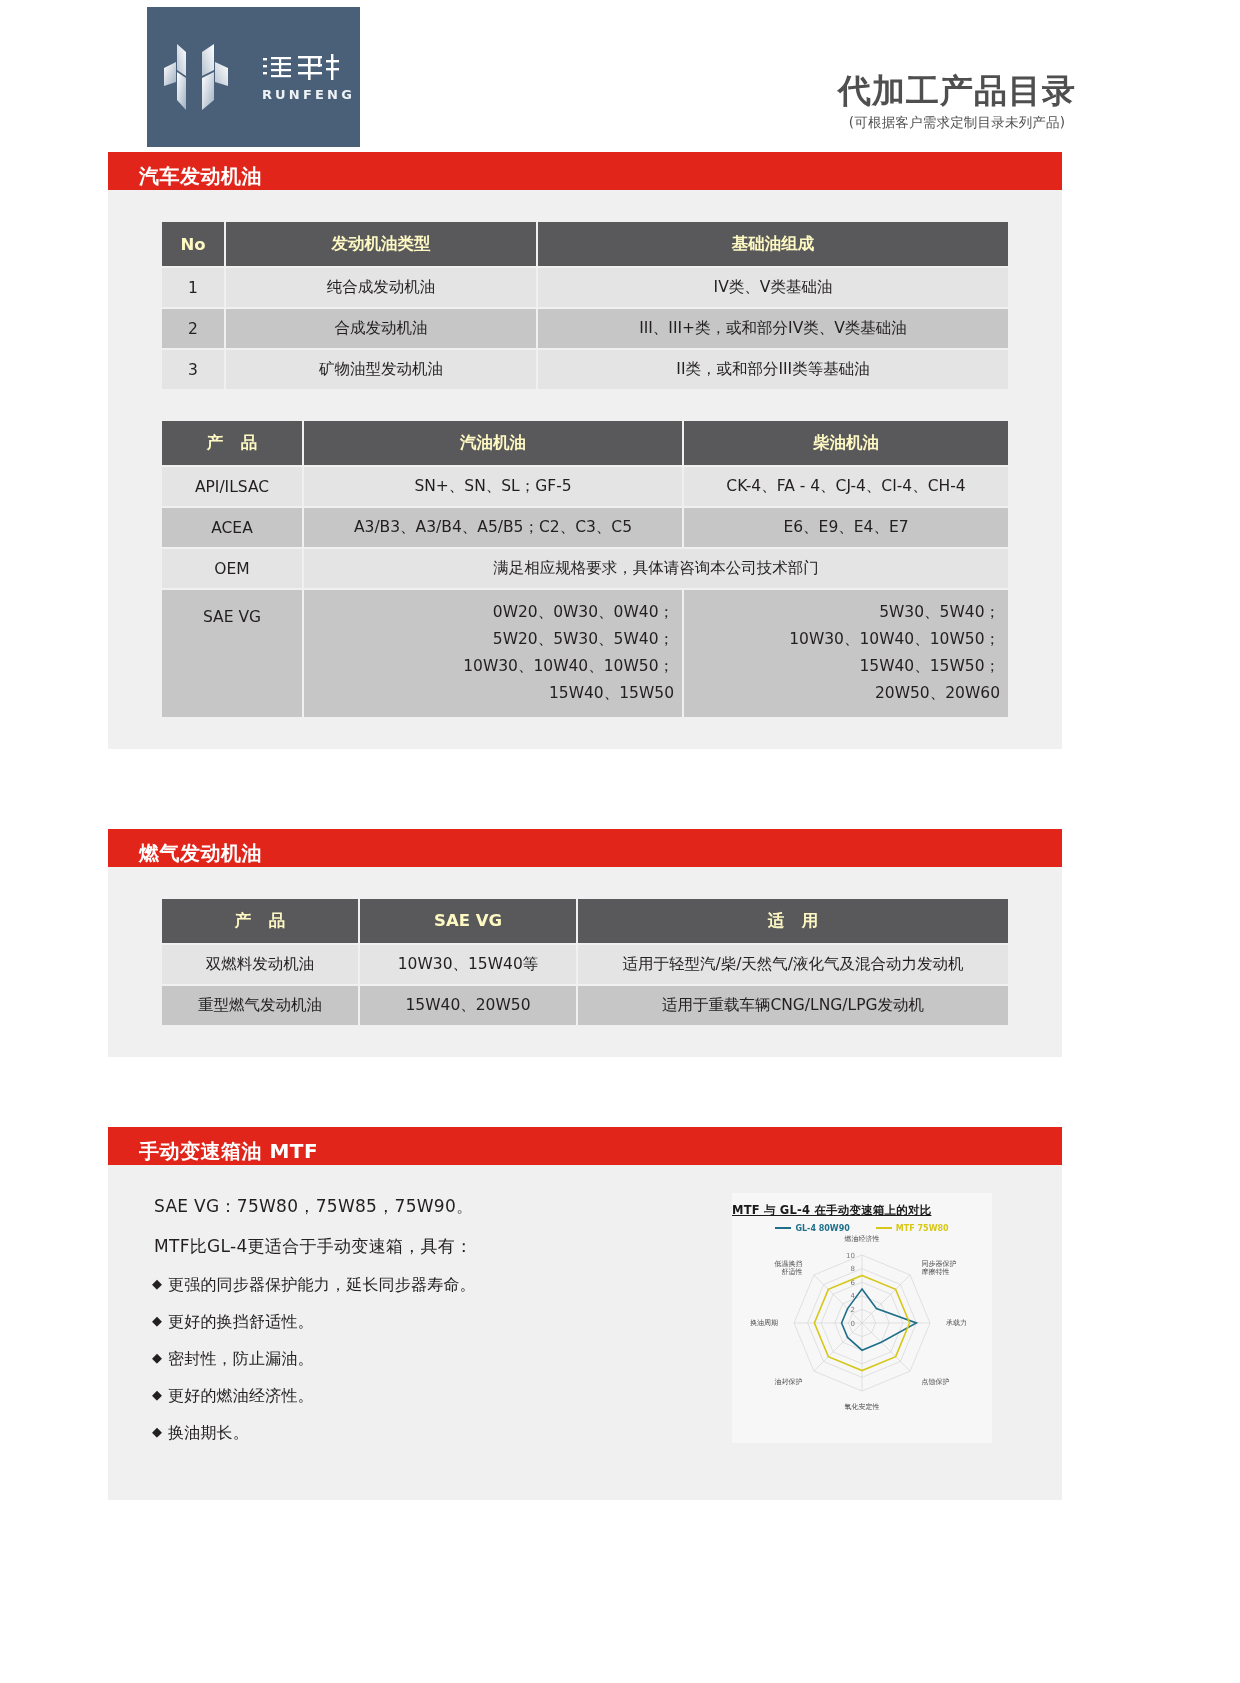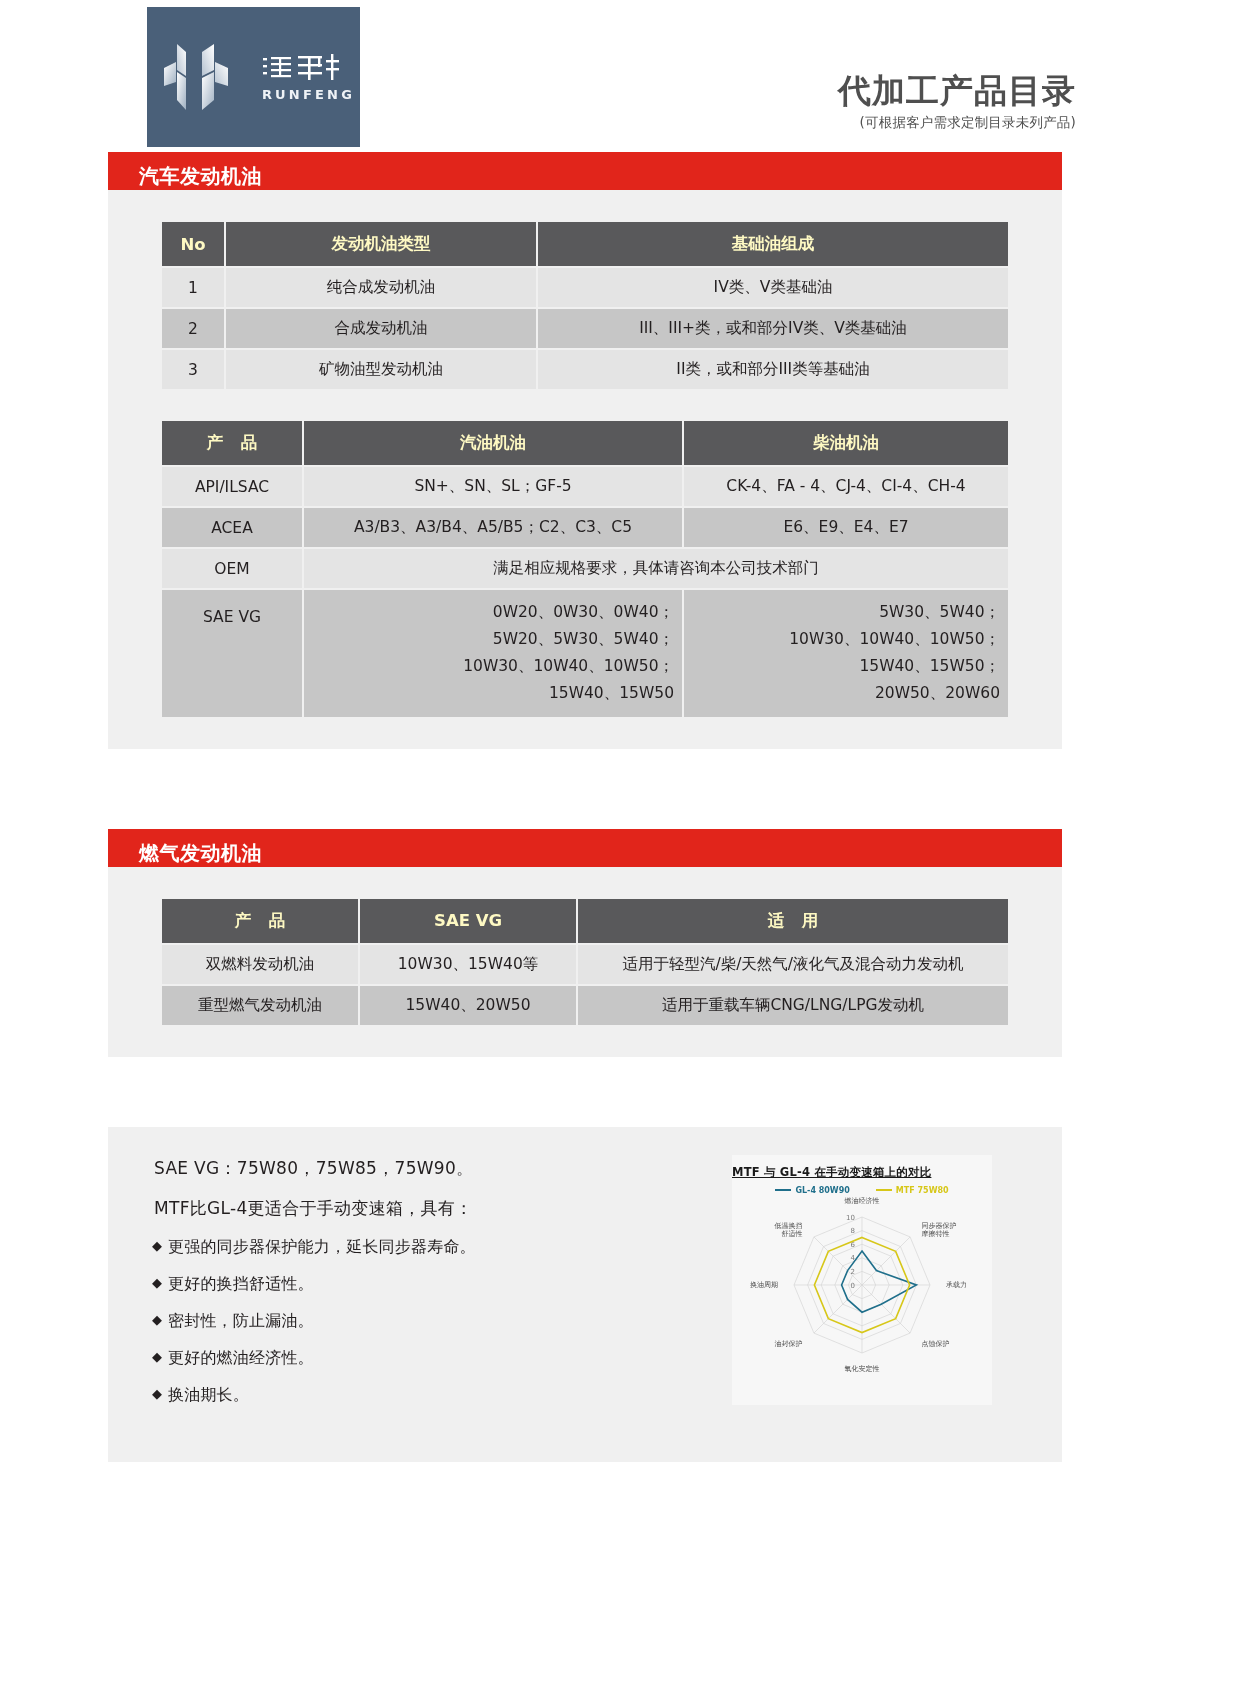--- a/index.html
+++ b/index.html
@@ -23,21 +23,21 @@
   .logo-mark { width: 96px; height: 78px; display: block; }
   .logo-word { display: flex; flex-direction: column; align-items: flex-start; }
   .logo-cn { width: 78px; height: 30px; display:block; }
   .logo-en {
     color: #eef2f6; font-size: 13px; letter-spacing: 3.2px;
     font-weight: 700; margin-top: 4px; font-family: "DejaVu Sans", sans-serif;
   }
 
   .title-wrap {
     position: absolute; right: 172px; top: 74px;
-    text-align: right;
+    text-align: center;
   }
   .cat-title {
     font-size: 33px; font-weight: 700; color: #4f4f4f;
     letter-spacing: 1px; line-height: 1.05;
     font-family: "DejaVu Sans", "Liberation Sans", sans-serif;
   }
   .cat-sub {
     font-size: 13.5px; color: #4f4f4f; margin-top: 5px; letter-spacing: .2px;
     font-family: "DejaVu Sans", "Liberation Sans", sans-serif;
   }
@@ -281,20 +281,23 @@
           <td class="dark">适用于重载车辆CNG/LNG/LPG发动机</td>
         </tr>
       </tbody>
         </table>
     </div>
   </div>
 
   <div class="gap-md"></div>
 
   <div class="section">
+    <div class="sec-bar">
+      <div class="sec-bar-title">手动变速箱油 MTF</div>
+    </div>
     <div class="sec-body" style="padding:26px 30px 40px 46px">
       <div class="mtf-row">
         <div class="mtf-text">
           <div class="mtf-line">SAE VG：75W80，75W85，75W90。</div>
           <div class="mtf-line">MTF比GL-4更适合于手动变速箱，具有：</div>
 
           <div class="mtf-bullet">
             <span class="dia">◆</span>
             <span>更强的同步器保护能力，延长同步器寿命。</span>
           </div>

